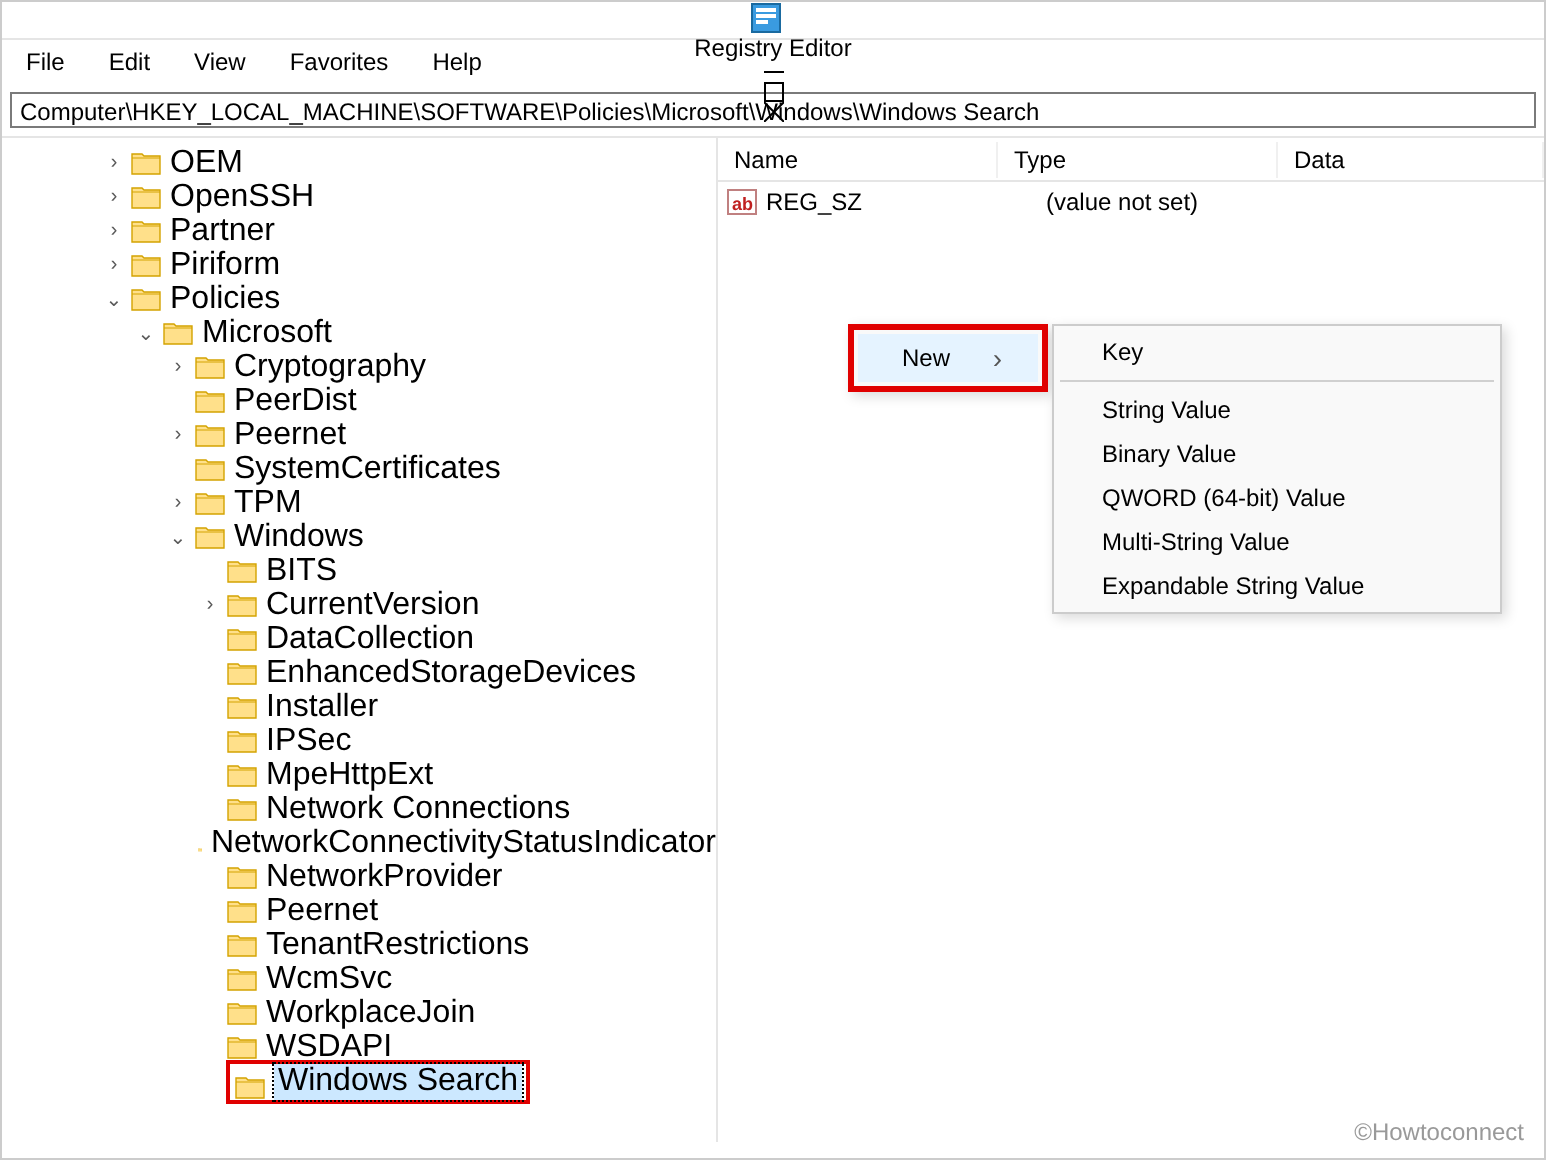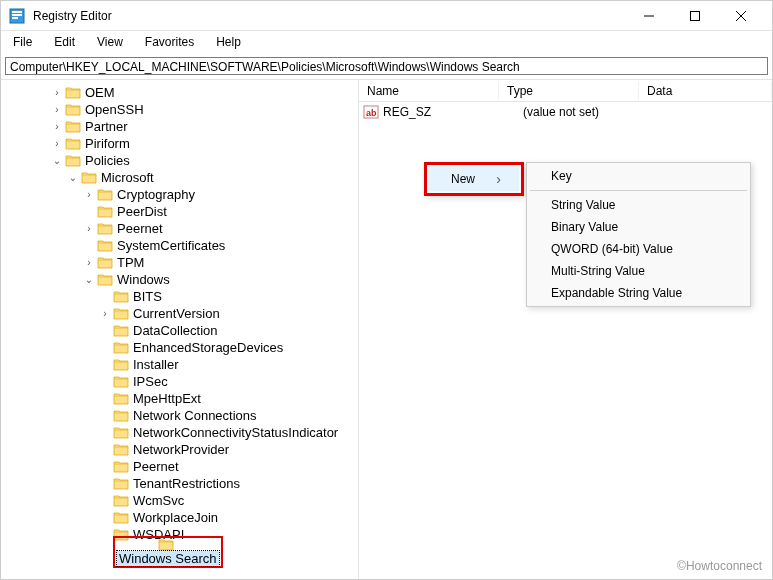--- a/index.html
+++ b/index.html
@@ -11,23 +11,24 @@
     color: #000;
     width: 773px;
     height: 580px;
     overflow: hidden;
     position: relative;
     border: 1px solid #ccc;
   }
   .titlebar {
     display: flex;
     align-items: center;
-    height: 30px;
+    height: 19px;
     padding: 0 8px;
     border-bottom: 1px solid #e5e5e5;
+    flex-direction: column;
   }
   .titlebar .app-icon {
     width: 16px; height: 16px;
     margin-right: 8px;
     display: flex; align-items: center; justify-content: center;
   }
   .titlebar .title { flex: 0 0 auto; font-size: 12px; }
   .titlebar .spacer { flex: 1; }
   .winbtn {
     width: 46px; height: 30px;
@@ -79,21 +80,21 @@
     text-align: center;
     color: #5a5a5a;
     font-size: 10px;
     display: inline-block;
   }
   .folder-icon {
     width: 16px; height: 13px;
     margin-right: 4px;
     display: inline-block;
   }
-  .node-label { font-size: 13px; }
+  .node-label { font-size: 16px; }
   .selected {
     background: #cce8ff;
     outline: 1px dotted #000;
     padding: 0 2px;
   }
   .highlight-red {
     border: 2px solid #e00000;
     padding: 0 2px;
     margin: -1px 0;
   }
@@ -431,21 +432,21 @@
       <div class="node indent-7">
         <span class="twisty"></span>
         <span class="folder-icon"><svg viewBox="0 0 16 13">
             <path d="M1 2 h5 l1 1 h8 v9 h-14 z" fill="#ffe08a" stroke="#d4a300" stroke-width="0.7"></path>
             <path d="M1 4 h14" stroke="#d4a300" stroke-width="0.5"></path>
           </svg></span>
         <span class="node-label">WSDAPI</span>
       </div>
       <div class="node indent-7">
         <span class="twisty"></span>
-        <span class="highlight-red" style="display: inline-flex; align-items: center; flex-direction: column;">
+        <span class="highlight-red" style="display: inline-flex; align-items: flex-end;">
           <span class="folder-icon"><svg viewBox="0 0 16 13">
               <path d="M1 2 h5 l1 1 h8 v9 h-14 z" fill="#ffe08a" stroke="#d4a300" stroke-width="0.7"></path>
               <path d="M1 4 h14" stroke="#d4a300" stroke-width="0.5"></path>
             </svg></span>
           <span class="node-label selected">Windows Search</span>
         </span>
       </div>
     </div>
 
   <div class="list">

